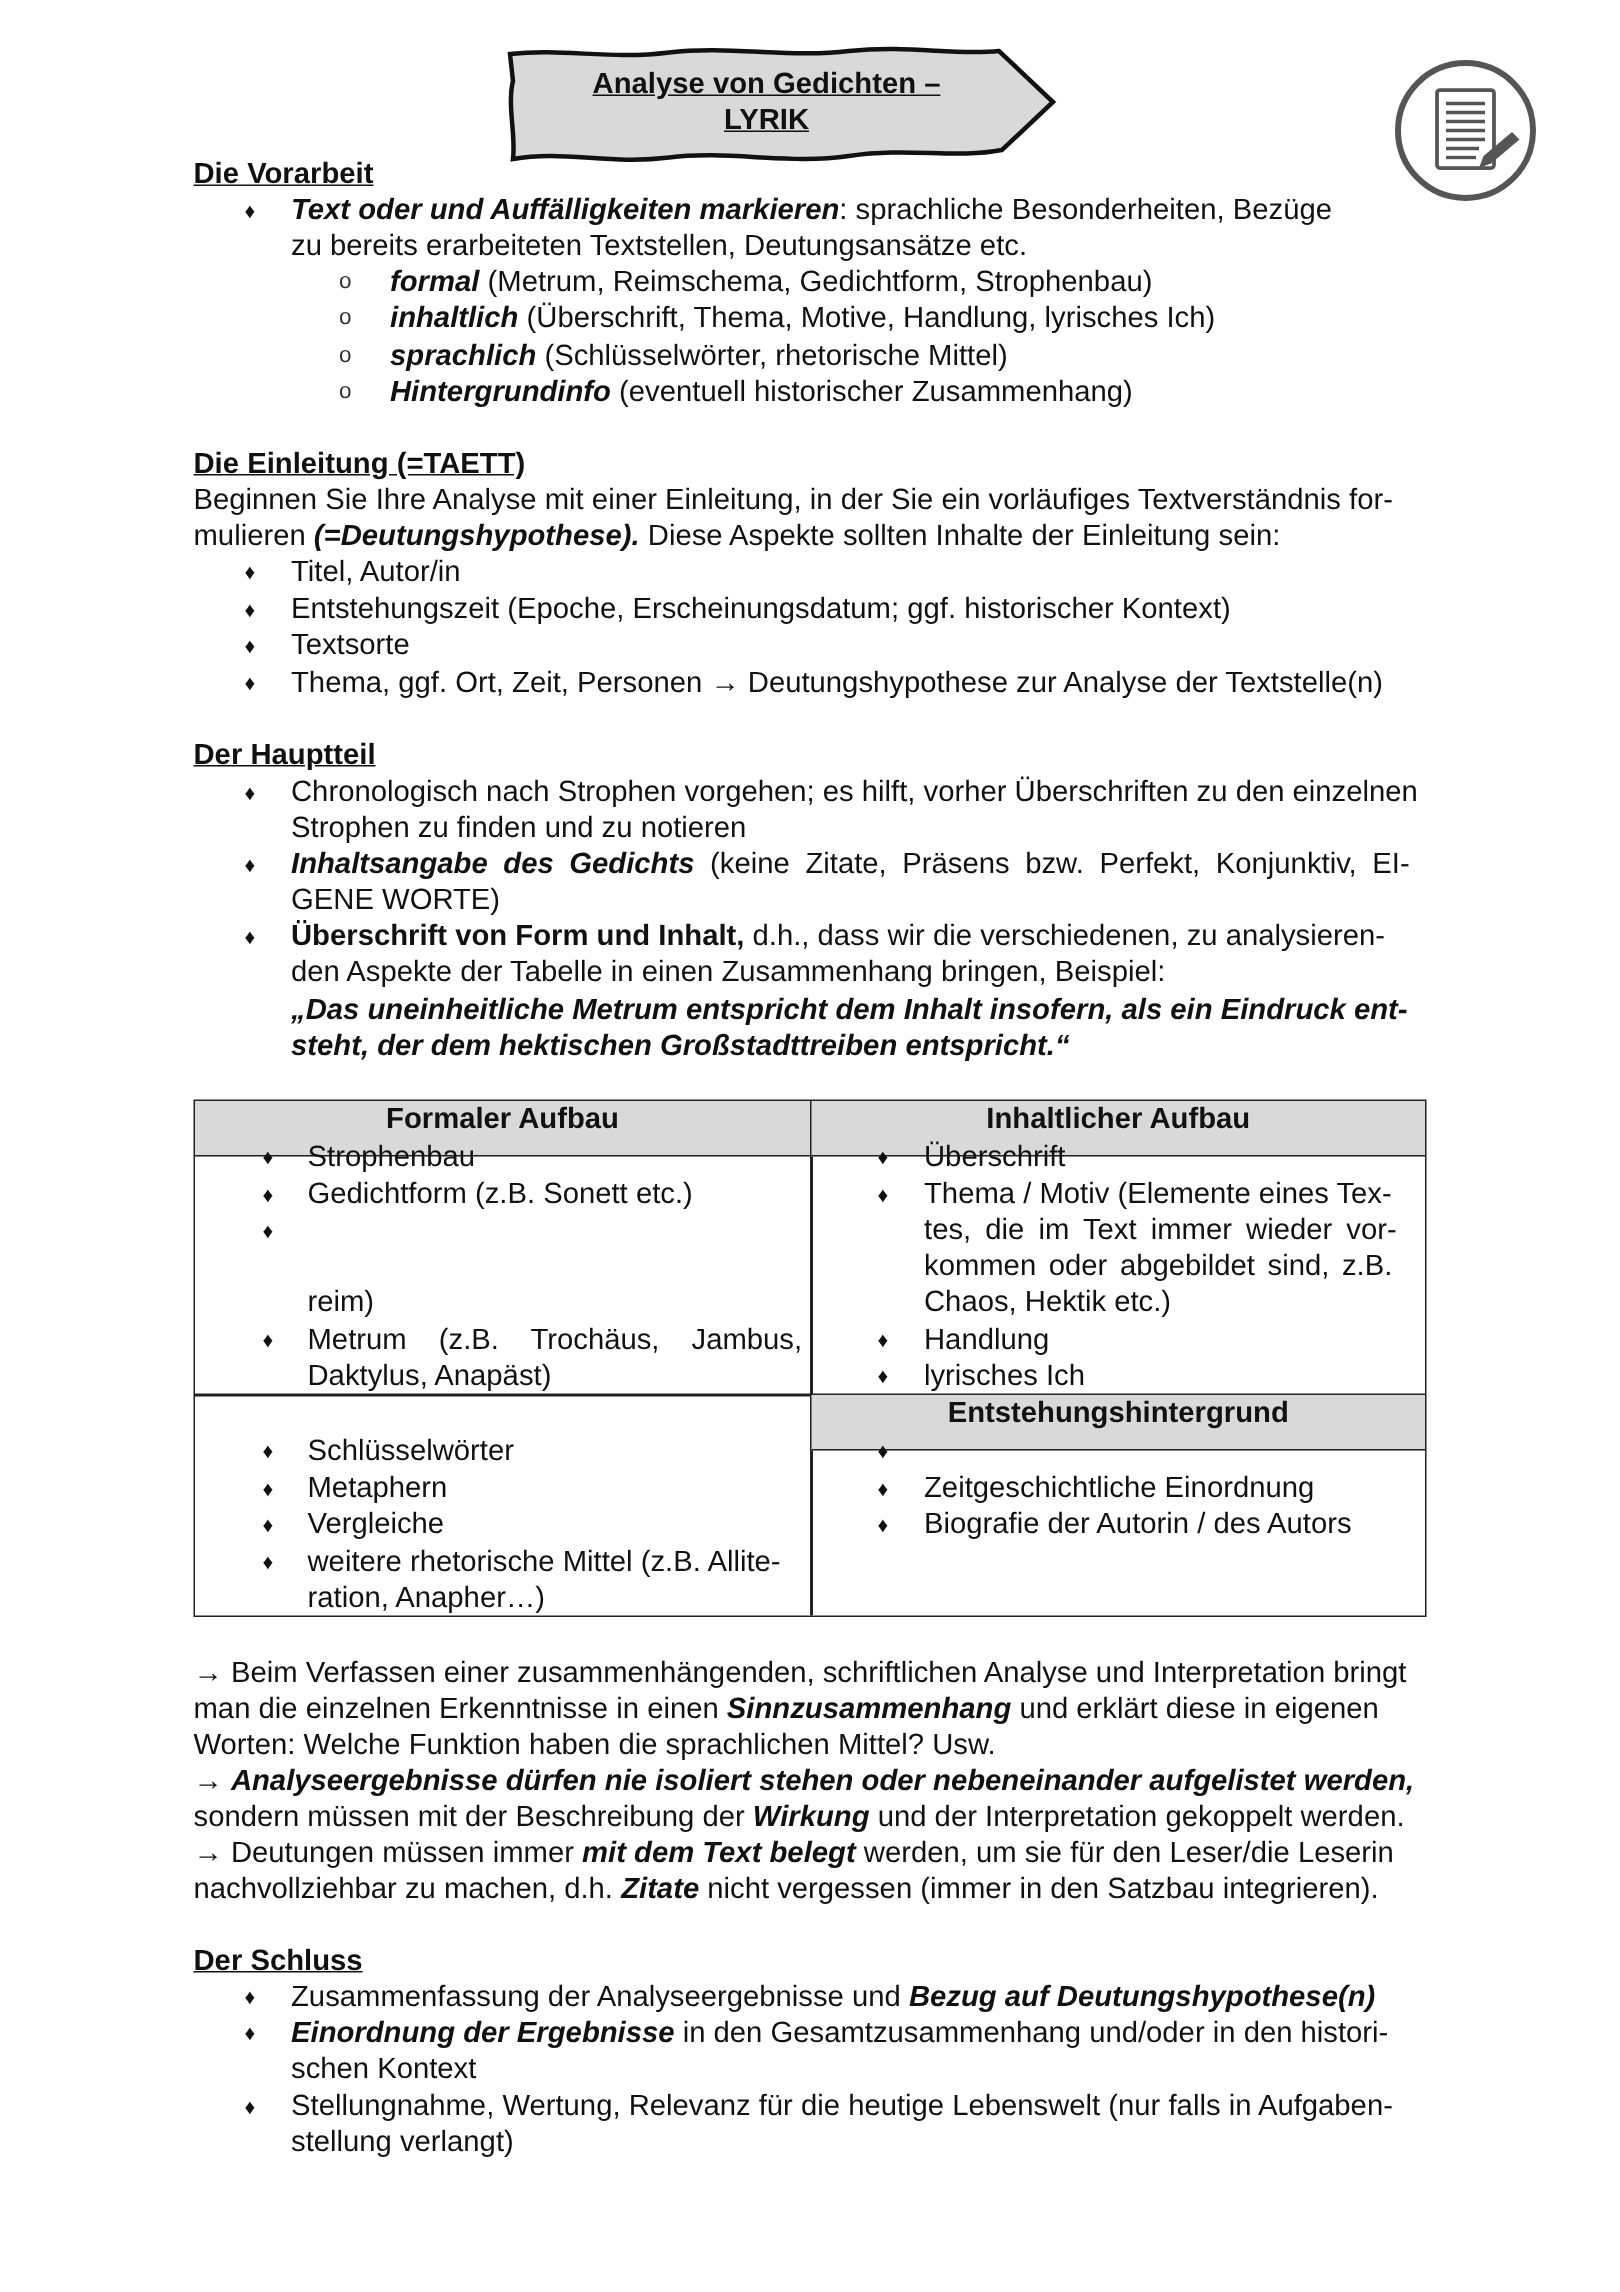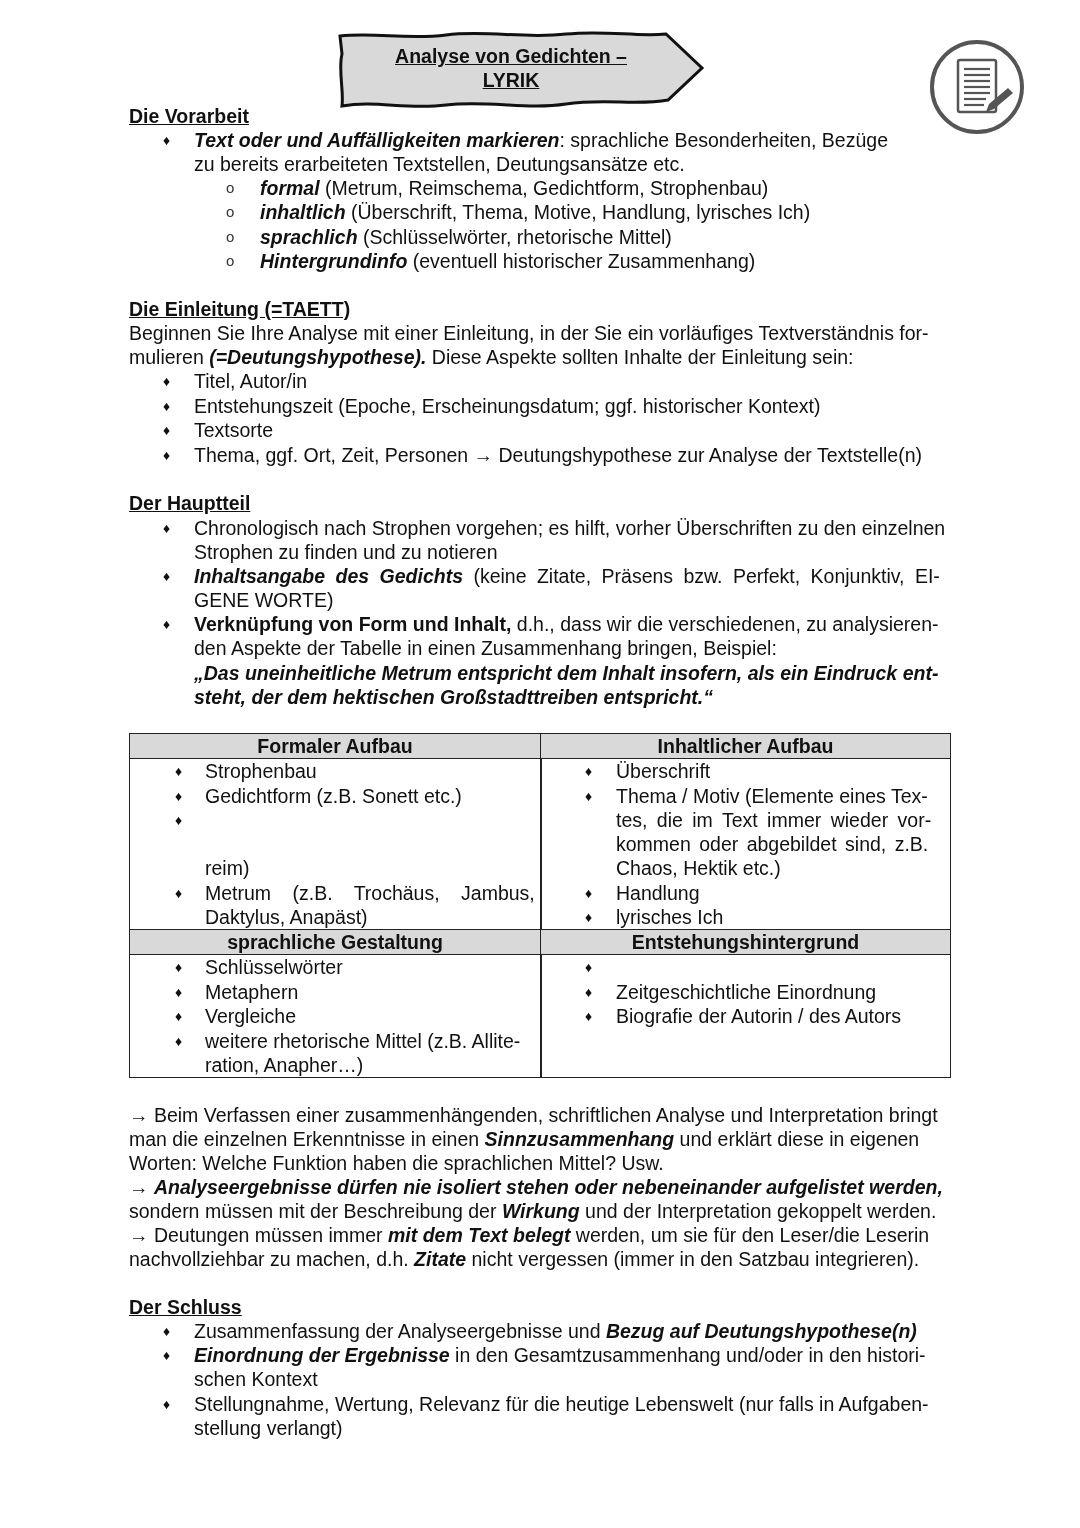--- a/index.html
+++ b/index.html
@@ -26,21 +26,21 @@
   .heading { left: 129px; font-weight: bold; text-decoration: underline; }
   .line { left: 194px; white-space: nowrap; }
   .para { left: 129px; width: 822px; text-align: justify; }
   .bullet { left: 163px; font-size: 14px; }
   .sub-bullet { left: 226px; font-size: 15px; color: #333; }
 
   
   #grid { left: 129px; top: 733px; width: 822px; height: 345px; border: 1.5px solid #222; box-sizing: border-box; }
   .cell-head {
     position: absolute; background: #d9d9d9; font-weight: bold; text-align: center;
-    border-bottom: 1.5px solid #222; box-sizing: border-box; height: 25px; line-height: 24px;
+    border-bottom: 1.5px solid #222; box-sizing: border-box; height: 37px; line-height: 24px;
   }
   .vline { position: absolute; top: 0; width: 1.5px; height: 100%; background: #222; left: 410px; }
   .hline { position: absolute; left: 0; width: 100%; height: 1.5px; background: #222; }
   .tl { position: absolute; font-size: 19.5px; line-height: 24.3px; text-align: justify; }
   .tb { position: absolute; font-size: 14px; line-height: 24.3px; }
 </style>
 </head>
 <body>
 
 <div id="banner" class="abs">
@@ -99,21 +99,21 @@
 <div class="abs line" style="top:443px">Thema, ggf. Ort, Zeit, Personen → Deutungshypothese zur Analyse der Textstelle(n)</div>
 
 <div class="abs heading" style="top:491px">Der Hauptteil</div>
 <div class="abs bullet" style="top:516px">♦</div>
 <div class="abs line" style="top:516px">Chronologisch nach Strophen vorgehen; es hilft, vorher Überschriften zu den einzelnen</div>
 <div class="abs line" style="top:540px">Strophen zu finden und zu notieren</div>
 <div class="abs bullet" style="top:564px">♦</div>
 <div class="abs line" style="top:564px;word-spacing:5px"><span class="bi">Inhaltsangabe des Gedichts</span><span> (keine Zitate, Präsens bzw. Perfekt, Konjunktiv, EI-</span></div>
 <div class="abs line" style="top:588px">GENE WORTE)</div>
 <div class="abs bullet" style="top:612px">♦</div>
-<div class="abs line" style="top:612px"><span class="b">Verknüpfung von Form und Inhalt,</span><span> d.h., dass wir die verschiedenen, zu analysieren-</span></div>
+<div class="abs line" style="top:612px"><span class="b">Überschrift von Form und Inhalt,</span><span> d.h., dass wir die verschiedenen, zu analysieren-</span></div>
 <div class="abs line" style="top:636px">den Aspekte der Tabelle in einen Zusammenhang bringen, Beispiel:</div>
 <div class="abs line bi" style="top:661px">„Das uneinheitliche Metrum entspricht dem Inhalt insofern, als ein Eindruck ent-</div>
 <div class="abs line bi" style="top:685px">steht, der dem hektischen Großstadttreiben entspricht.“</div>
 
 <div id="grid" class="abs">
   <div class="vline"></div>
 
   <div class="cell-head" style="left:0;top:0;width:410px">Formaler Aufbau</div>
   <div class="cell-head" style="left:411px;top:0;width:409px">Inhaltlicher Aufbau</div>
 
@@ -133,21 +133,20 @@
   <div class="tl" style="left:486px;top:50px;white-space:nowrap">Thema / Motiv (Elemente eines Tex-</div>
   <div class="tl" style="left:486px;top:74px;white-space:nowrap;word-spacing:4px">tes, die im Text immer wieder vor-</div>
   <div class="tl" style="left:486px;top:98px;white-space:nowrap;word-spacing:3px">kommen oder abgebildet sind, z.B.</div>
   <div class="tl" style="left:486px;top:122px;white-space:nowrap">Chaos, Hektik etc.)</div>
   <div class="tb" style="left:455px;top:147px">♦</div>
   <div class="tl" style="left:486px;top:147px;white-space:nowrap">Handlung</div>
   <div class="tb" style="left:455px;top:171px">♦</div>
   <div class="tl" style="left:486px;top:171px;white-space:nowrap">lyrisches Ich</div>
 
   <div class="hline" style="top:195px"></div>
-  <div class="cell-head" style="left:0;top:196px;width:410px">sprachliche Gestaltung</div>
   <div class="cell-head" style="left:411px;top:196px;width:409px">Entstehungshintergrund</div>
 
   <div class="tb" style="left:45px;top:221px">♦</div>
   <div class="tl" style="left:75px;top:221px;white-space:nowrap">Schlüsselwörter</div>
   <div class="tb" style="left:45px;top:246px">♦</div>
   <div class="tl" style="left:75px;top:246px;white-space:nowrap">Metaphern</div>
   <div class="tb" style="left:45px;top:270px">♦</div>
   <div class="tl" style="left:75px;top:270px;white-space:nowrap">Vergleiche</div>
   <div class="tb" style="left:45px;top:295px">♦</div>
   <div class="tl" style="left:75px;top:295px;white-space:nowrap">weitere rhetorische Mittel (z.B. Allite-</div>

